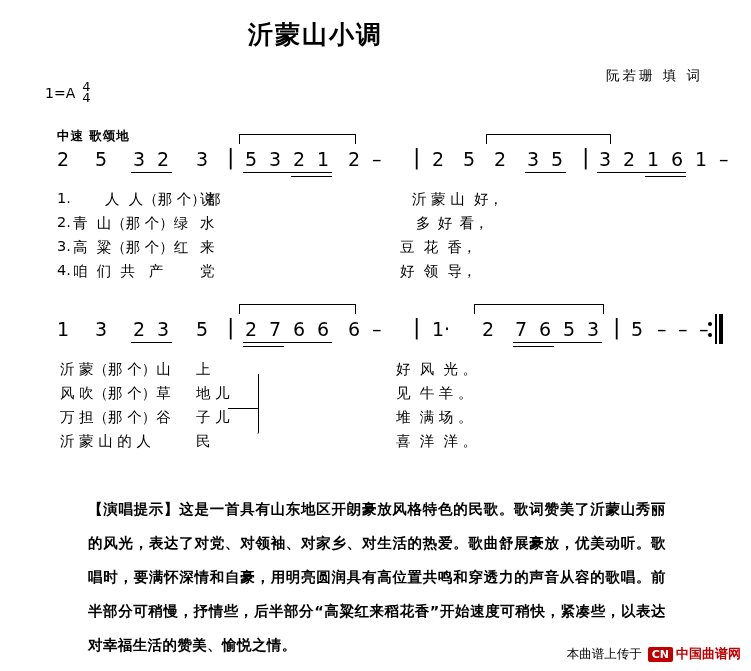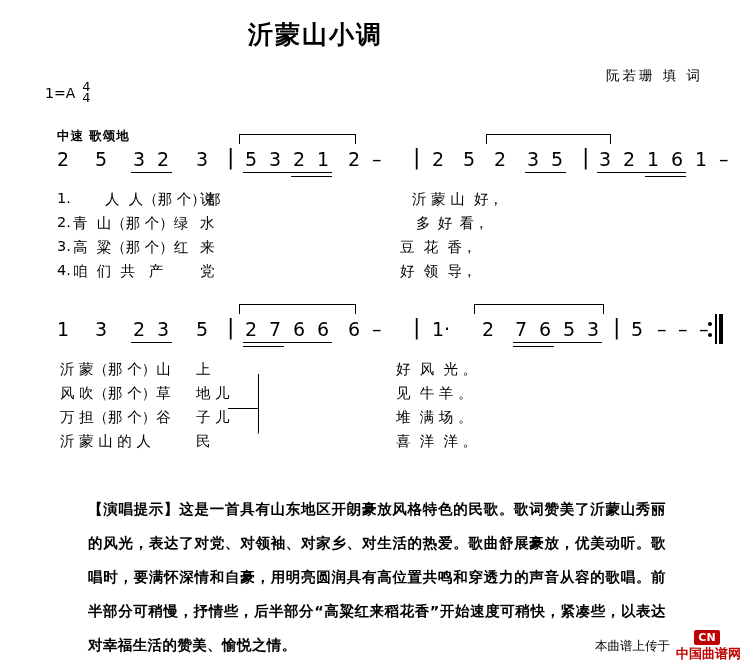--- a/index.html
+++ b/index.html
@@ -82,21 +82,20 @@
     letter-spacing:0.4px;
   }
   .footer{
     position:absolute;right:10px;bottom:8px;
     display:flex;align-items:center;
     font-size:12.5px;
   }
   .footer .sitebadge{
     display:inline-flex;align-items:center;
     margin-left:6px;
-    flex-direction:column;
   }
   .footer .cn{
     background:#c00000;color:#fff;font-weight:bold;
     font-size:11px;padding:1px 4px;border-radius:2px;
     margin-right:3px;
     letter-spacing:0;
   }
   .footer .sname{color:#c00000;font-weight:bold;font-size:13px;}
   .repeat-dots{position:absolute;}
   .repeat-dots i{

